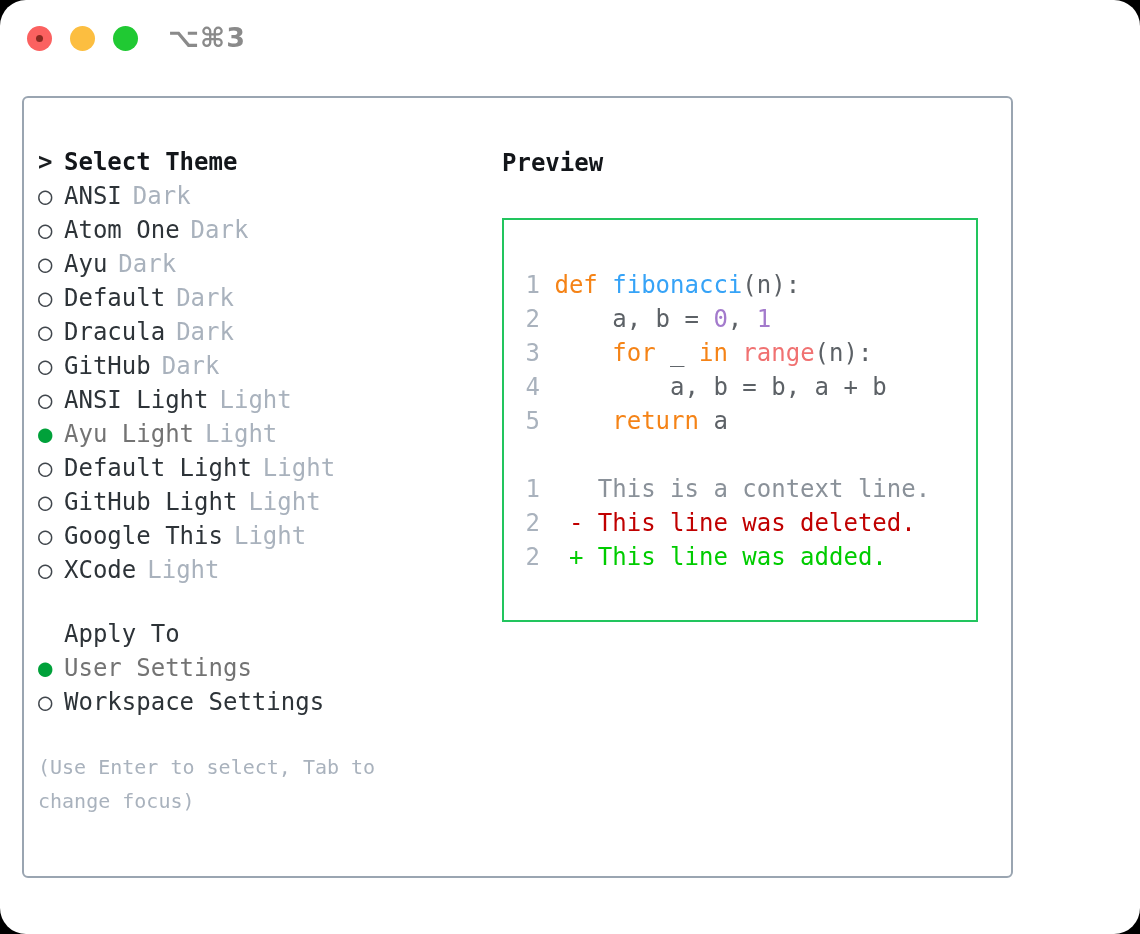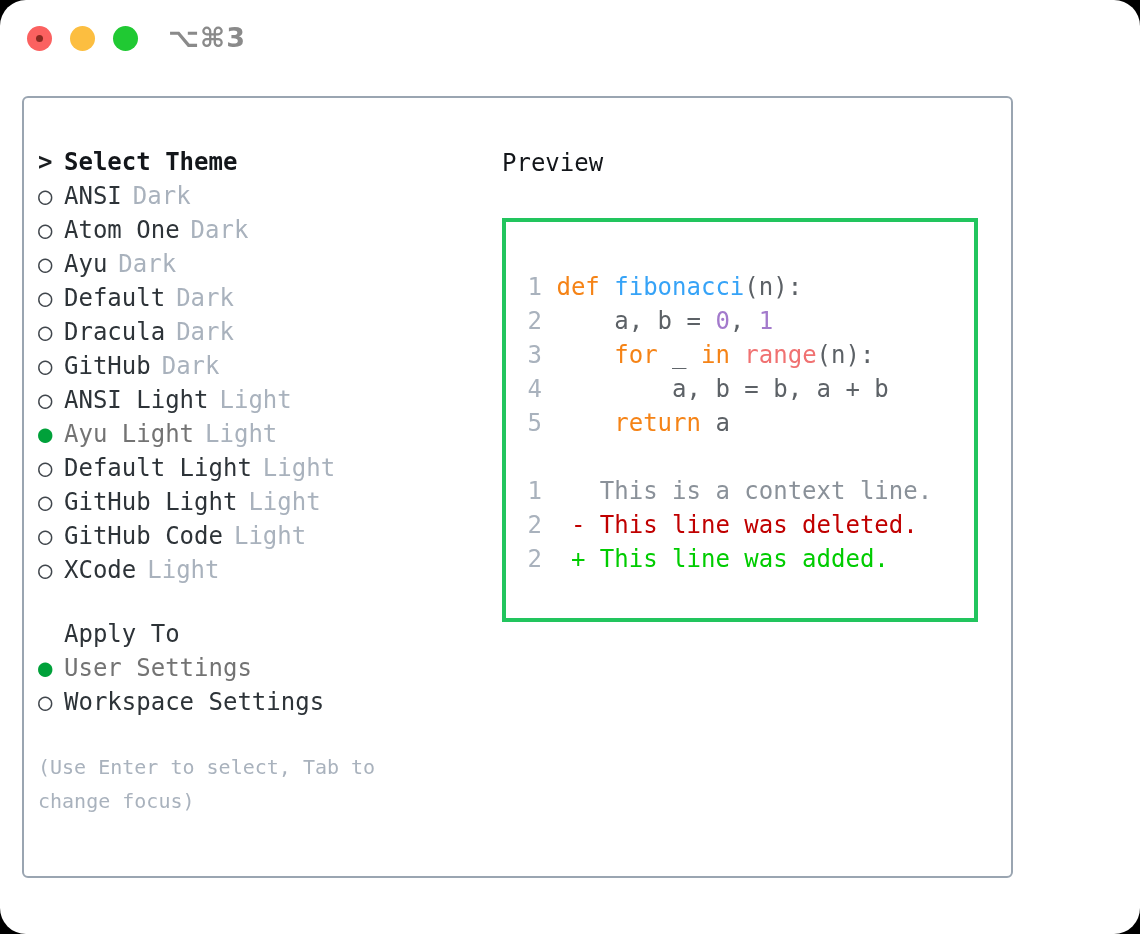--- a/index.html
+++ b/index.html
@@ -134,30 +134,30 @@
 
   
   .right-col {
     position: absolute;
     left: 478px;
     top: 50px;
     width: 500px;
   }
   .preview-title {
     font-size: 24px;
-    font-weight: 400;
+    font-weight: 700;
     color: #13161a;
     height: 34px;
     line-height: 30px;
   }
   .preview-box {
     margin-top: 36px;
     width: 476px;
     height: 404px;
-    border: 4px solid #22c55e;
+    border: 2px solid #22c55e;
     box-sizing: border-box;
     background: #ffffff;
     position: relative;
   }
   .code-area {
     position: absolute;
     left: 16px;
     top: 48px;
     right: 8px;
   }
@@ -213,21 +213,21 @@
             <div class="row"><span class="marker hollow">○</span><span class="label">ANSI</span><span class="suffix">Dark</span></div>
             <div class="row"><span class="marker hollow">○</span><span class="label">Atom One</span><span class="suffix">Dark</span></div>
             <div class="row"><span class="marker hollow">○</span><span class="label">Ayu</span><span class="suffix">Dark</span></div>
             <div class="row"><span class="marker hollow">○</span><span class="label">Default</span><span class="suffix">Dark</span></div>
             <div class="row"><span class="marker hollow">○</span><span class="label">Dracula</span><span class="suffix">Dark</span></div>
             <div class="row"><span class="marker hollow">○</span><span class="label">GitHub</span><span class="suffix">Dark</span></div>
             <div class="row"><span class="marker hollow">○</span><span class="label">ANSI Light</span><span class="suffix">Light</span></div>
             <div class="row"><span class="marker filled">●</span><span class="label selected">Ayu Light</span><span class="suffix">Light</span></div>
             <div class="row"><span class="marker hollow">○</span><span class="label">Default Light</span><span class="suffix">Light</span></div>
             <div class="row"><span class="marker hollow">○</span><span class="label">GitHub Light</span><span class="suffix">Light</span></div>
-            <div class="row"><span class="marker hollow">○</span><span class="label">GitHub Code</span><span class="suffix">Light</span></div>
+            <div class="row"><span class="marker hollow">○</span><span class="label">Google This</span><span class="suffix">Light</span></div>
             <div class="row"><span class="marker hollow">○</span><span class="label">XCode</span><span class="suffix">Light</span></div>
           </div>
 
         <div class="spacer-md"></div>
 
         <div class="row header plain">
           <span class="marker blank">·</span>
           <span class="label">Apply To</span>
         </div>
 

